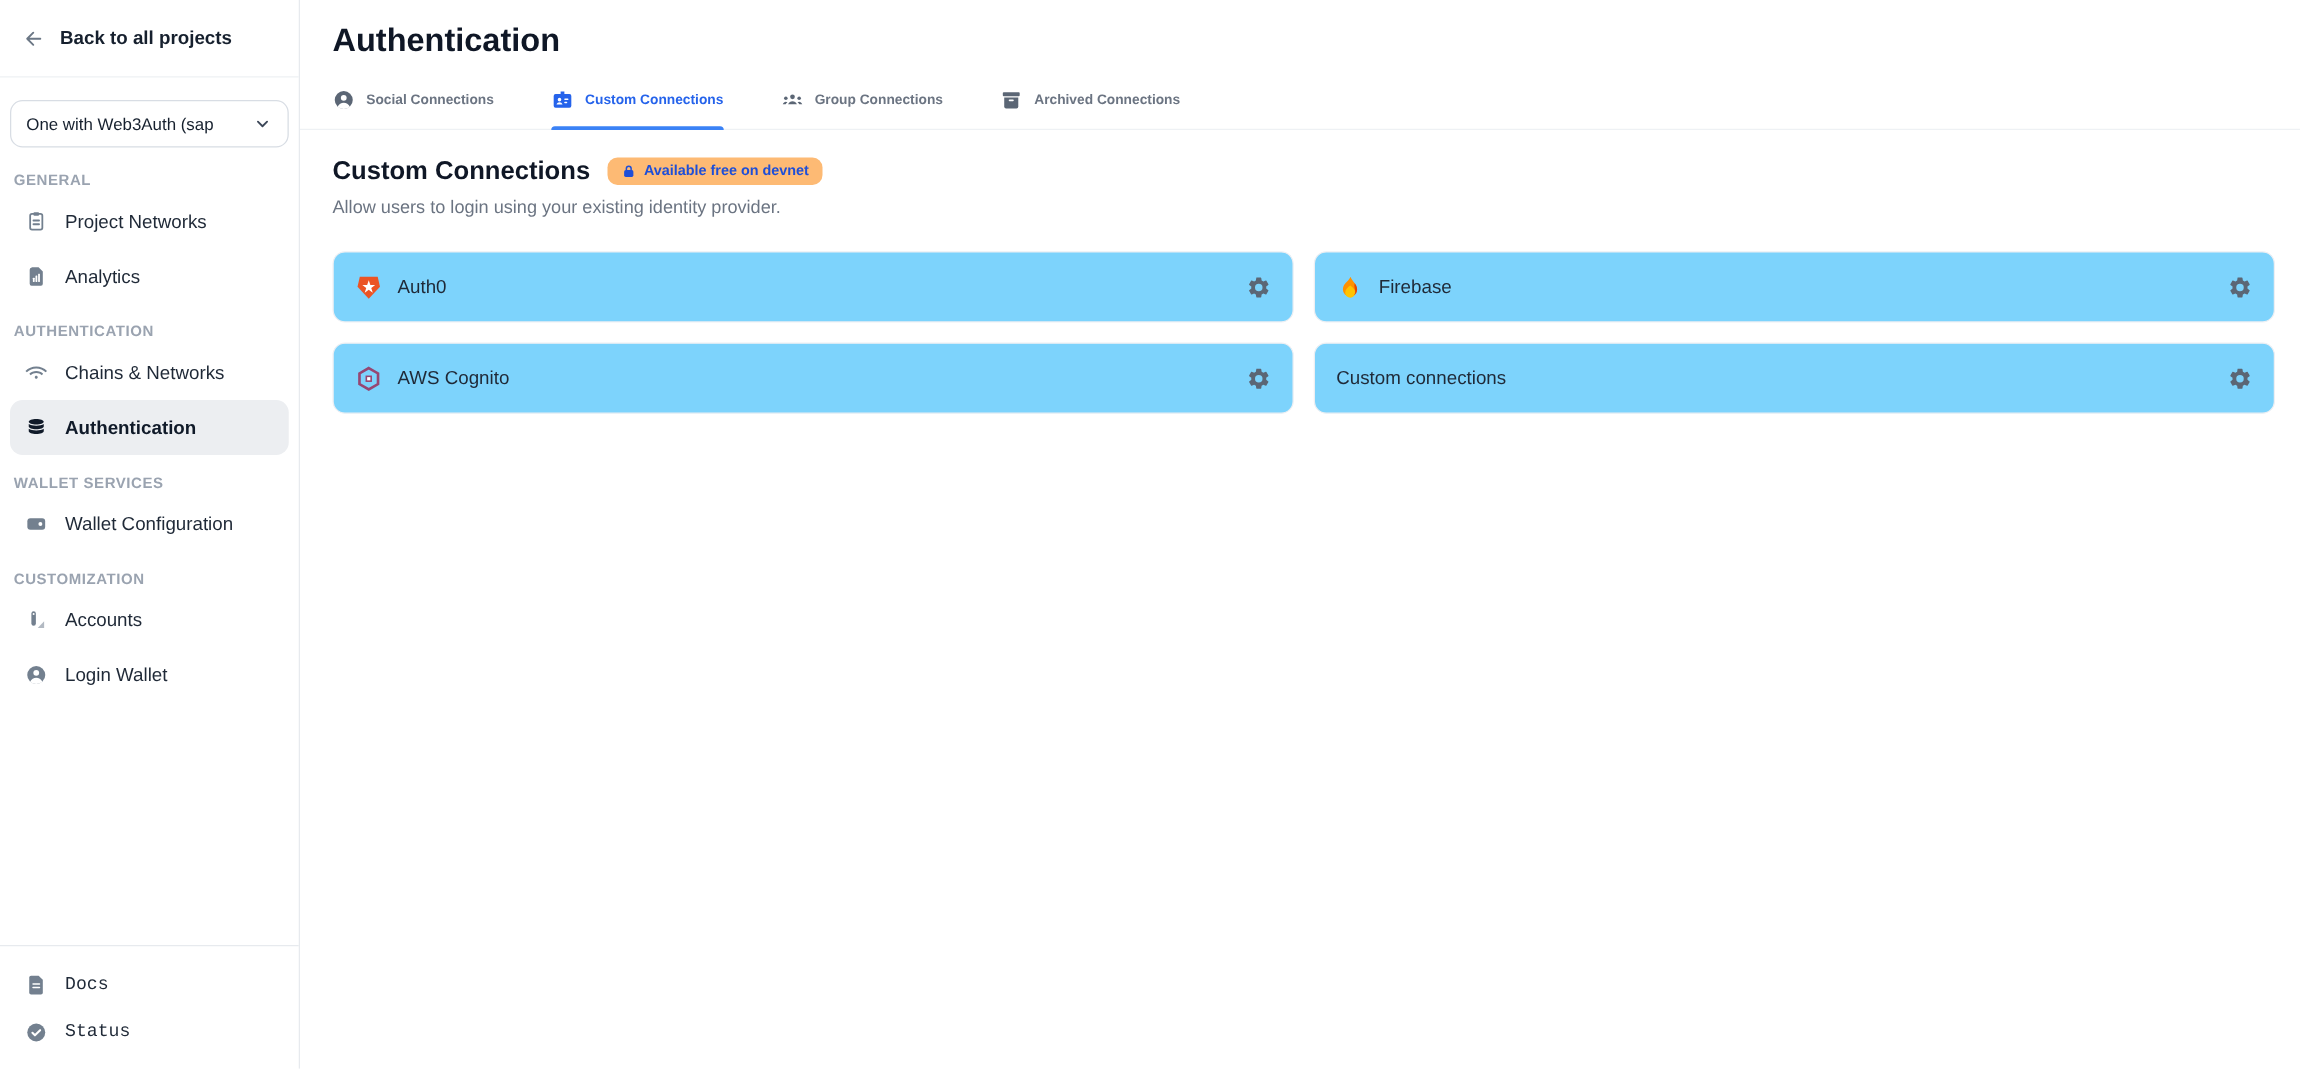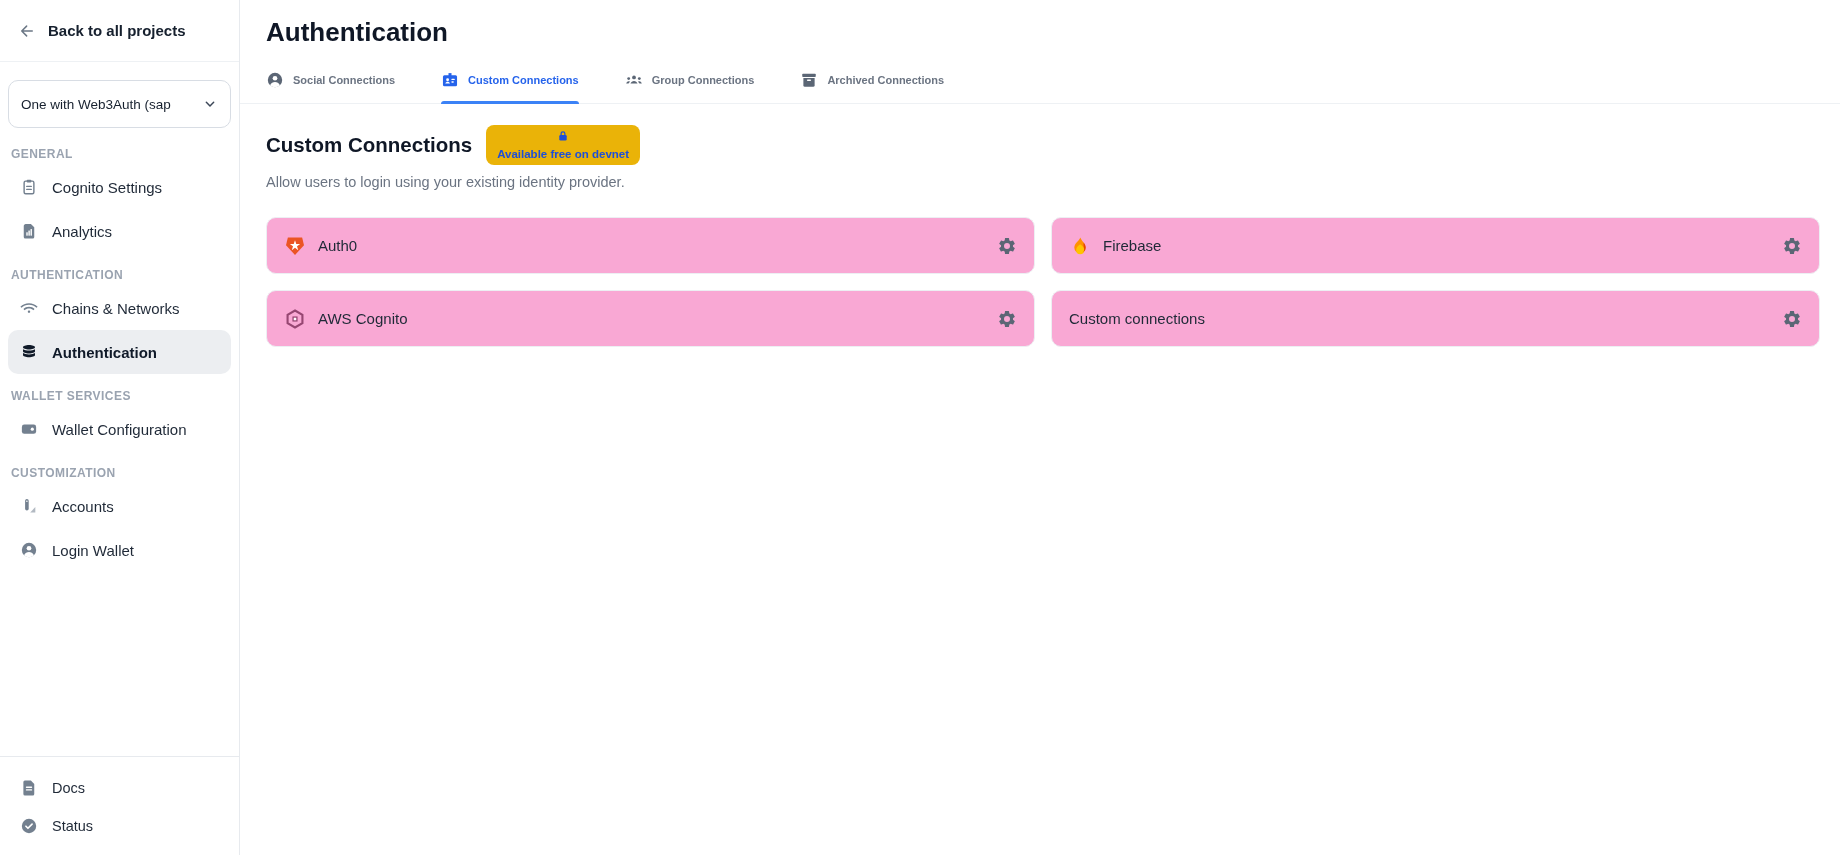--- a/index.html
+++ b/index.html
@@ -7,60 +7,60 @@
     font-family:"Liberation Sans","DejaVu Sans",sans-serif; color:#1c2636; }
   .app { display:flex; width:1840px; height:855px; }
 
   
   .sidebar { width:240px; min-width:240px; height:100%; background:#ffffff;
     border-right:1px solid #e7eaee; display:flex; flex-direction:column; }
   .back-row { height:62px; display:flex; align-items:center; gap:12px; padding:0 18px;
     border-bottom:1px solid #eef1f4; cursor:pointer; }
   .back-row .arrow { width:18px; height:18px; color:#6b7785; flex:0 0 auto; display:flex; }
   .back-row span { font-size:15px; font-weight:600; color:#16202e; }
-  .project-select { margin:18px 8px 0; height:48px; border:1px solid #d8dde4; border-radius:10px;
+  .project-select { margin:18px 8px 0; height:38px; border:1px solid #d8dde4; border-radius:10px;
     background:#fff; display:flex; align-items:center; justify-content:space-between;
     padding:0 12px; cursor:pointer; }
   .project-select .val { font-size:13.5px; color:#16202e; white-space:nowrap; overflow:hidden; width:172px; }
   .project-select .chev { width:16px; height:16px; color:#3c4758; display:flex; flex:0 0 auto; }
   .nav { padding:4px 8px 0; }
   .section-label { font-size:12px; font-weight:700; letter-spacing:.45px; color:#9aa3b0;
     margin:15px 0 4px 3px; }
   .nav-item { display:flex; align-items:center; gap:14px; height:44px; padding:0 12px;
     border-radius:10px; cursor:pointer; }
   .nav-item .icn { width:18px; height:18px; color:#73808f; display:flex; flex:0 0 auto; }
   .nav-item span { font-size:15px; font-weight:500; color:#1f2937; }
   .nav-item.active { background:#eceef1; }
   .nav-item.active .icn { color:#101a29; }
   .nav-item.active span { font-weight:600; color:#101a29; }
-  .sidebar-footer { margin-top:auto; border-top:1px solid #e7eaee; padding:12px 8px 10px; }
+  .sidebar-footer { margin-top:auto; border-top:1px solid #e7eaee; padding:12px 8px 10px;font-family:Liberation Mono, monospace; }
   .sidebar-footer .nav-item { height:38px; }
   .sidebar-footer .nav-item span { font-size:14.5px; }
 
   
   .main { flex:1; display:flex; flex-direction:column; }
   .page-title { font-size:26px; font-weight:700; color:#0f1726; padding:17px 20px 0 26px; }
   .tabs-wrap { border-bottom:1px solid #eef1f4; padding:0 20px 0 26px; margin-top:23px; }
   .tabs { display:flex; gap:46px; }
   .tab { display:flex; align-items:center; gap:9px; padding-bottom:14px; position:relative;
     font-size:11px; font-weight:600; color:#6b7482; cursor:pointer; }
   .tab .icn { width:18px; height:18px; display:flex; color:#5b6675; }
   .tab.active { color:#2563eb; }
   .tab.active .icn { color:#2563eb; }
   .tab.active::after { content:""; position:absolute; left:0; right:0; bottom:-1px; height:3px;
     background:#3b82f6; border-radius:3px 3px 0 0; }
   .content { padding:0 20px 0 26px; }
   .heading-row { display:flex; align-items:center; gap:14px; margin-top:21px; }
   .heading-row h2 { font-size:20.5px; font-weight:700; color:#0f1726; }
-  .badge { display:inline-flex; align-items:center; gap:6px; background:#eab308;
-    border-radius:8px; padding:5px 11px; color:#1d4ed8; font-size:11.5px; font-weight:700;flex-direction:column; }
+  .badge { display:inline-flex; align-items:flex-start; gap:6px; background:#fdba74;
+    border-radius:8px; padding:5px 11px; color:#1d4ed8; font-size:11.5px; font-weight:700; }
   .badge .icn { width:12px; height:12px; display:flex; }
   .subtitle { margin-top:9px; font-size:14.5px; color:#6b7482; }
   .cards { display:grid; grid-template-columns:1fr 1fr; column-gap:16px; row-gap:16px; margin-top:27px; }
-  .card { height:57px; background:#f9a8d4; border:1px solid #edeff3; border-radius:10px;
+  .card { height:57px; background:#7dd3fc; border:1px solid #edeff3; border-radius:10px;
     display:flex; align-items:center; gap:12px; padding:0 17px; }
   .card .logo { width:22px; height:22px; display:flex; flex:0 0 auto; }
   .card span.lbl { font-size:15px; font-weight:500; color:#1f2937; }
   .gear-btn { margin-left:auto; width:20px; height:20px; color:#5b6675; cursor:pointer; display:flex; }
   svg { width:100%; height:100%; display:block; }
 </style>
 </head>
 <body>
 
 <div class="app">
@@ -90,21 +90,21 @@
       <div class="section-label">GENERAL</div>
 
       <div class="nav-item">
         <span class="icn">
           <svg viewBox="0 0 24 24" fill="none" stroke="currentColor" stroke-width="1.9" stroke-linecap="round">
               <rect x="5.5" y="4.2" width="13" height="16.8" rx="2"></rect>
               <rect x="9" y="2.4" width="6" height="3.6" rx="1" fill="currentColor" stroke="none"></rect>
               <path d="M9 11.2h6M9 15.2h6"></path>
             </svg>
         </span>
-        <span>Cognito Settings</span>
+        <span>Project Networks</span>
       </div>
 
       <div class="nav-item">
         <span class="icn">
           <svg viewBox="0 0 24 24" fill="currentColor">
               <path d="M7 2.5h7.5L19 7v13a2 2 0 0 1-2 2H7a2 2 0 0 1-2-2v-15a2 2 0 0 1 2-2z"></path>
               <g fill="#fff">
                 <rect x="8.4" y="13.6" width="1.9" height="4.6" rx=".5"></rect>
                 <rect x="11.2" y="11.2" width="1.9" height="7" rx=".5"></rect>
                 <rect x="14" y="9.2" width="1.9" height="9" rx=".5"></rect>

